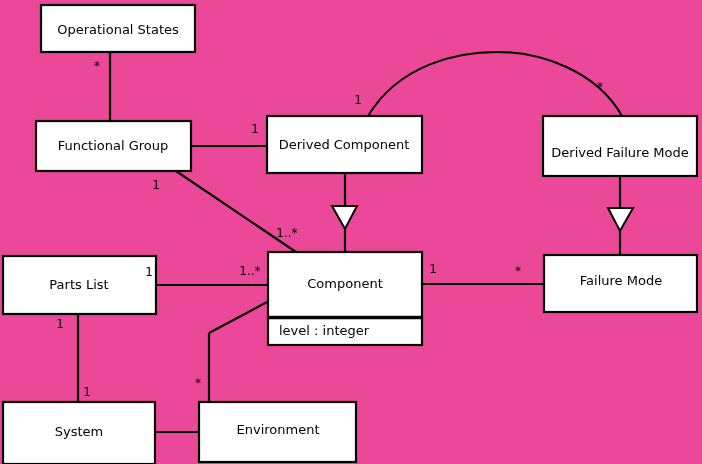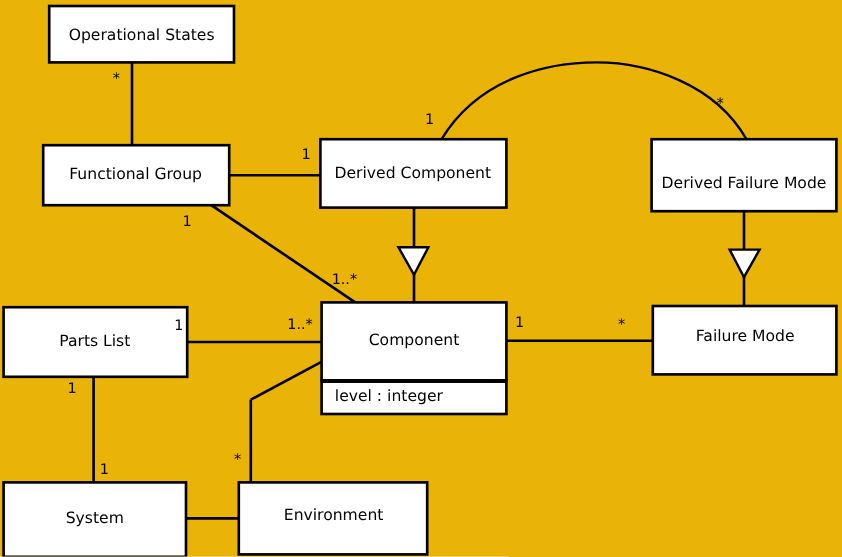--- a/index.html
+++ b/index.html
@@ -10,21 +10,21 @@
   body {
     width: 702px;
     height: 464px;
     font-family: "DejaVu Sans", sans-serif;
     overflow: hidden;
   }
   #diagram-root {
     position: relative;
     width: 702px;
     height: 464px;
-    background: #eab308;
+    background: #ec4899;
   }
   svg#uml-canvas {
     position: absolute;
     top: 0;
     left: 0;
     width: 702px;
     height: 464px;
     display: block;
   }
   .cls-box {

